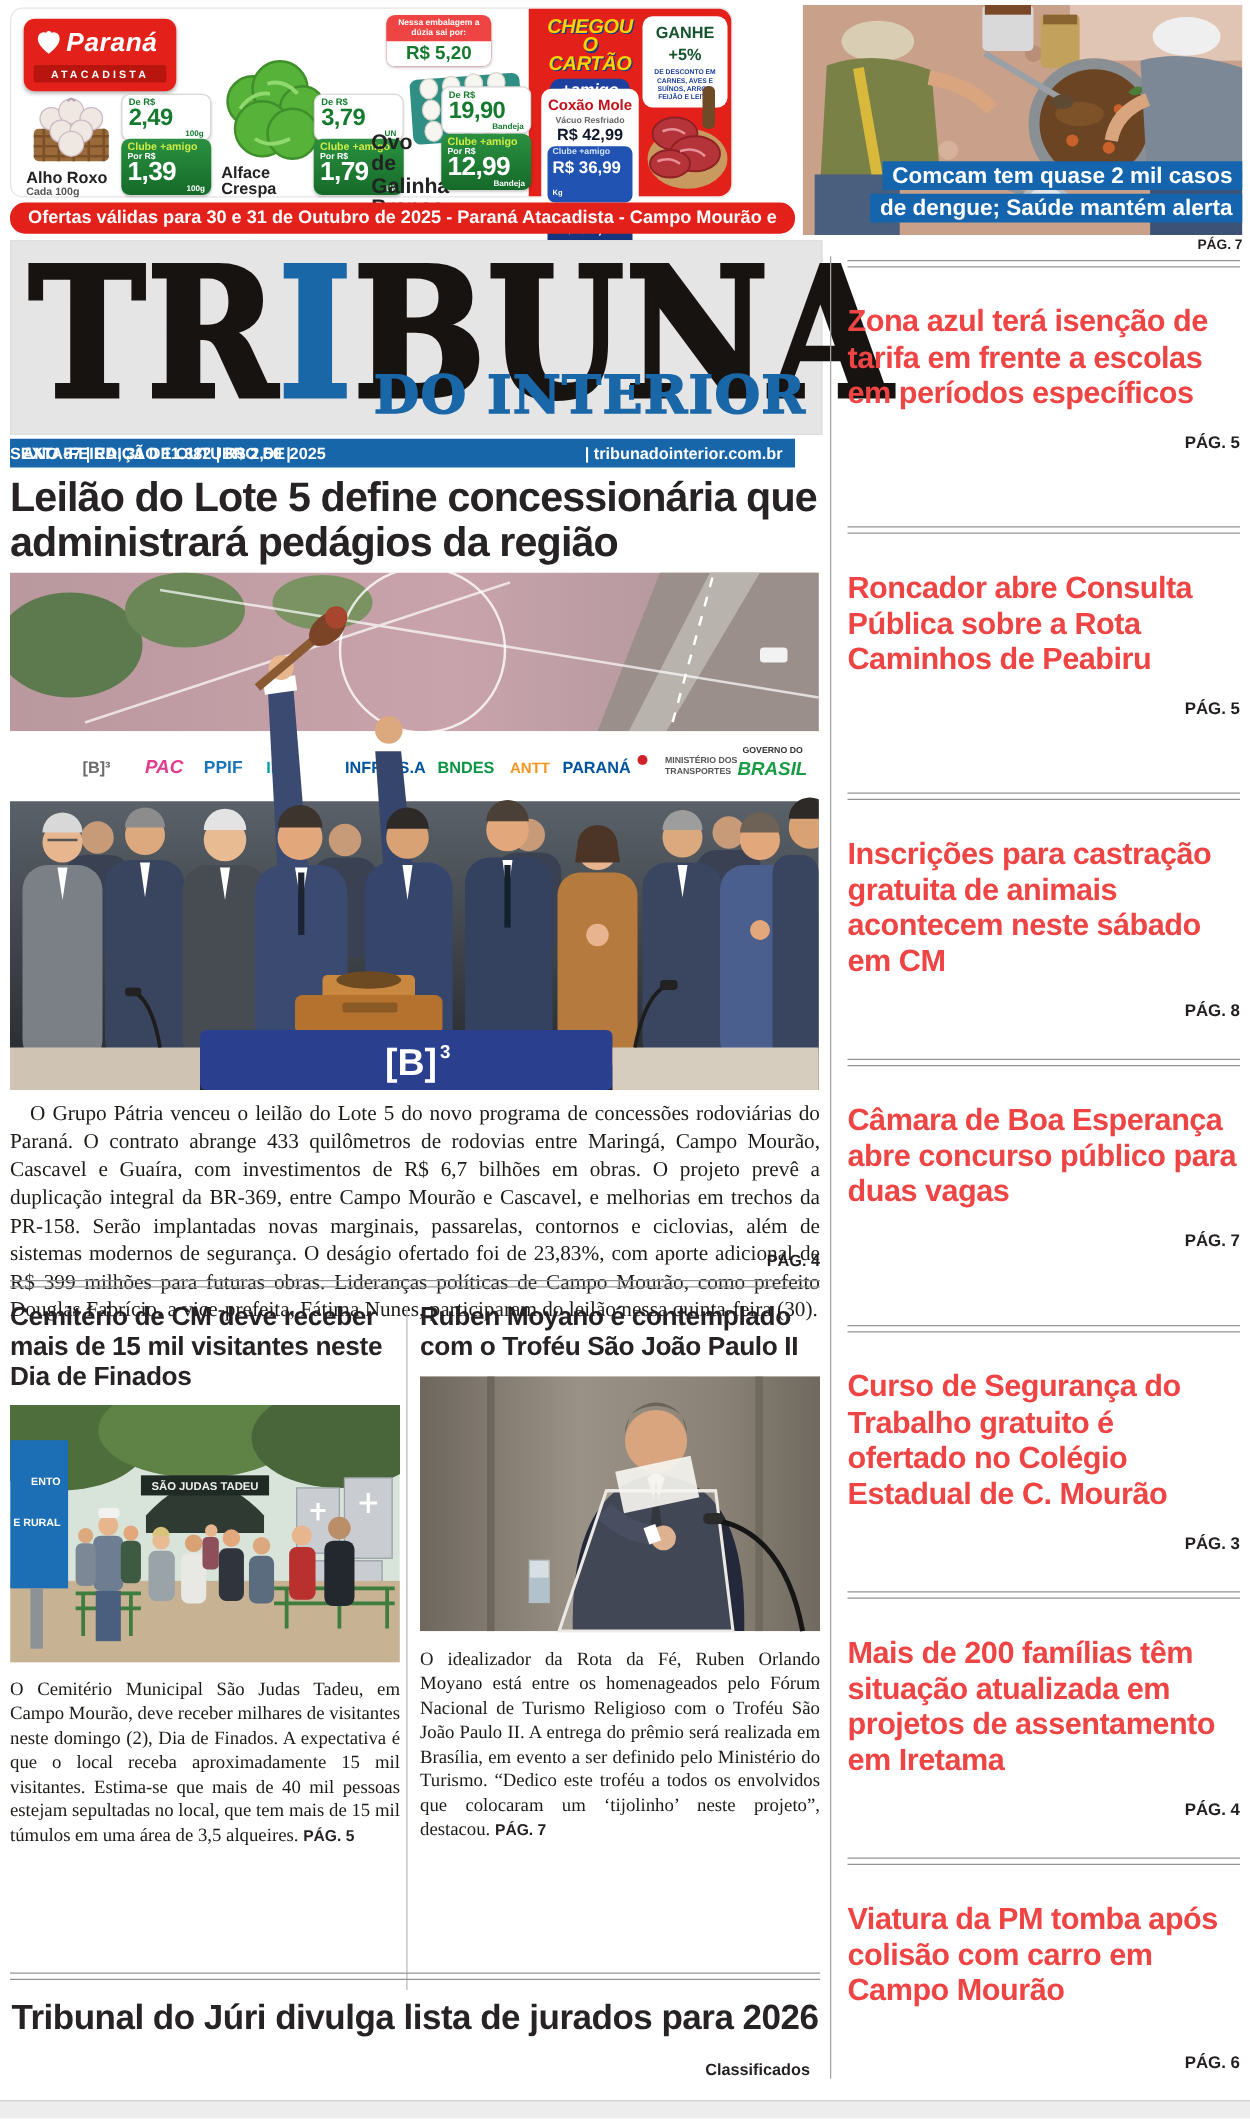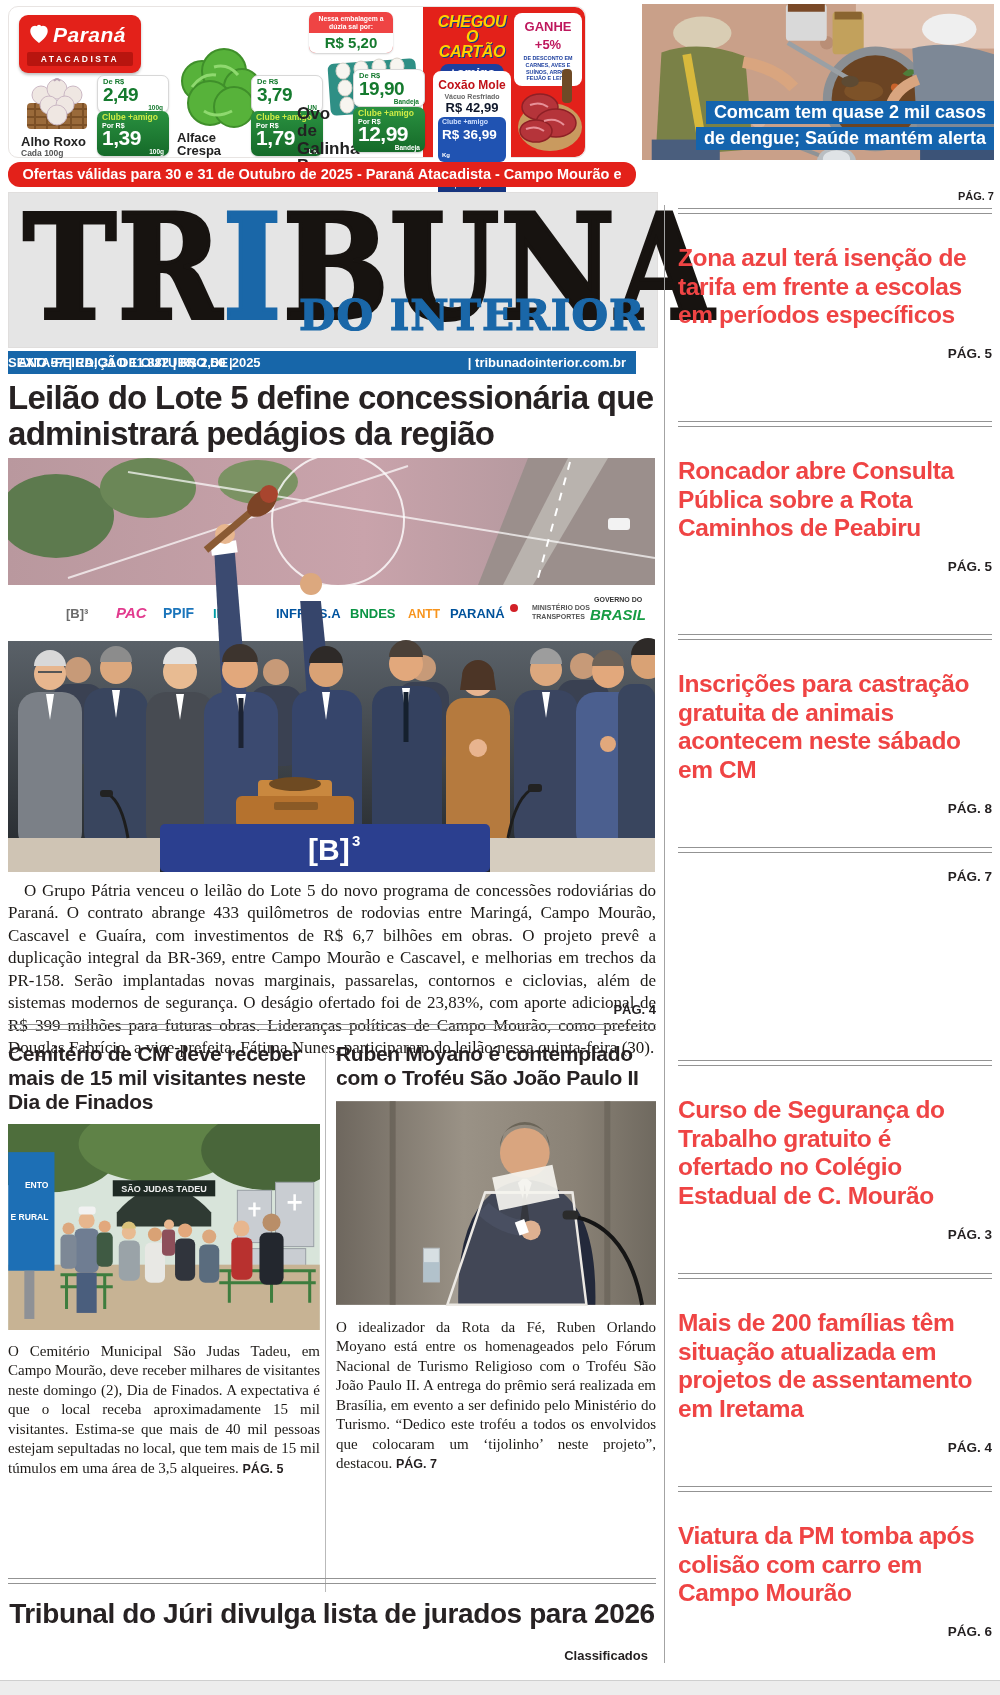--- a/index.html
+++ b/index.html
@@ -26,34 +26,34 @@
   .clbadge .club{font-size:8.5px;font-weight:bold;color:#cdeb46;display:block;line-height:1.05}
   .clbadge .sm{font-size:7px;font-weight:bold;display:block;line-height:1}
   .clbadge .big{font-size:21px;font-weight:bold;line-height:.9;letter-spacing:-.5px}
   .clbadge .un{font-size:6.5px;font-weight:bold;text-align:right;display:block;line-height:1}
   .eyebrow{position:absolute;background:#ef4444;border-radius:7px;color:#fff;text-align:center;overflow:hidden;box-shadow:0 1px 2px rgba(0,0,0,.2)}
   .eyebrow .t{font-size:6.8px;font-weight:bold;line-height:1.15;padding:3px 3px 2px}
   .eyebrow .p{background:#fff;color:#157a2e;font-weight:bold;font-size:15px;padding:1px 0 2px}
   .chegou{font-style:italic;font-weight:bold;color:#ffd200;font-size:16px;line-height:.95;text-shadow:1px 1px 0 #11398a;letter-spacing:-.3px}
   .amigo-pill{background:#1d3f9e;color:#fff;font-weight:bold;font-style:italic;font-size:13px;border-radius:9px;padding:1px 9px;display:inline-block}
   .ganhe{background:#fff;border-radius:8px;padding:4px 4px;text-align:center}
-  .ganhe .g1{color:#be185d;font-weight:bold;font-size:13px;line-height:1}
+  .ganhe .g1{color:#14532d;font-weight:bold;font-size:13px;line-height:1}
   .ganhe .g2{color:#1d3f9e;font-weight:bold;font-size:5.4px;line-height:1.25;display:block;margin-top:2px}
   .meatcard{position:absolute;background:#fff;border-radius:8px;padding:4px 5px;text-align:center}
   .meatcard .n{color:#c01118;font-weight:bold;font-size:12px;line-height:1}
   .meatcard .s{color:#666;font-size:7px;font-weight:bold;display:block}
   .meatcard .p{color:#0f172a;font-weight:bold;font-size:13px;display:block}
   .bluebadge{border-radius:6px;color:#fff;padding:1px 4px;margin-top:2px;text-align:left}
   .bluebadge .l{font-size:7px;font-weight:bold;display:block;line-height:1.05;color:#cfe0ff}
   .bluebadge .v{font-size:13.5px;font-weight:bold;line-height:1}
   .bluebadge .k{font-size:6px;font-weight:bold}
   .validity{left:8px;top:162px;width:628px;height:25px;background:#e3211a;border-radius:12px;color:#fff;font-weight:bold;font-size:14.5px;text-align:center;line-height:24px}
 
   
-  .dengue{left:642px;top:4px;width:352px;height:156px;overflow:hidden}
+  .dengue{left:642px;top:4px;width:352px;height:184px;overflow:hidden}
   .cap{position:absolute;right:0;background:#1464ae;color:#fff;font-weight:bold;font-size:18px;padding:1px 8px;white-space:nowrap}
 
   
   .mast{left:8px;top:192px;width:650px;height:156px;border:1px solid #e0dedd;background:#e5e5e5}
   .trib{position:absolute;left:14px;top:7px;font-family:"DejaVu Serif",serif;font-weight:bold;font-size:112px;line-height:.95;color:#171310;letter-spacing:1px;transform:scale(1.12,1.28);transform-origin:top left;-webkit-text-stroke:3px #171310;white-space:nowrap}
   .trib .bluei{color:#1a67a8;-webkit-text-stroke:3px #1a67a8}
   .doint{position:absolute;right:12px;top:98px;font-family:"DejaVu Serif",serif;font-weight:bold;font-size:42px;color:#1a67a8;-webkit-text-stroke:1.2px #1a67a8;letter-spacing:1px}
   .infobar{left:8px;top:351px;width:628px;height:23px;background:#1766a9;color:#fff;font-weight:bold;font-size:13px;line-height:23px;padding:0 10px;display:flex}
   .infobar .c{position:absolute;left:0;width:100%;}
   .infobar .r{margin-left:auto}
@@ -533,35 +533,36 @@
     </div>
 
     <div class="sb-item">
       <div class="dbl"></div>
       <div class="sb-title">Inscrições para castração gratuita de animais acontecem neste sábado em CM</div>
       <div class="sb-pg">PÁG. 8</div>
     </div>
 
     <div class="sb-item">
       <div class="dbl"></div>
+      <div class="sb-title">Câmara de Boa Esperança abre concurso público para duas vagas</div>
       <div class="sb-pg">PÁG. 7</div>
     </div>
 
     <div class="sb-item">
       <div class="dbl"></div>
       <div class="sb-title">Curso de Segurança do Trabalho gratuito é ofertado no Colégio Estadual de C. Mourão</div>
       <div class="sb-pg">PÁG. 3</div>
     </div>
 
     <div class="sb-item">
       <div class="dbl"></div>
       <div class="sb-title">Mais de 200 famílias têm situação atualizada em projetos de assentamento em Iretama</div>
       <div class="sb-pg">PÁG. 4</div>
     </div>
 
     <div class="sb-item last">
       <div class="dbl"></div>
       <div class="sb-title">Viatura da PM tomba após colisão com carro em Campo Mourão</div>
-      <div class="sb-pg" style="margin-top:16px">PÁG. 6</div>
+      <div class="sb-pg" style="margin-top:34px">PÁG. 6</div>
     </div>
 
   </div>
 </div>
 
 </body></html>

